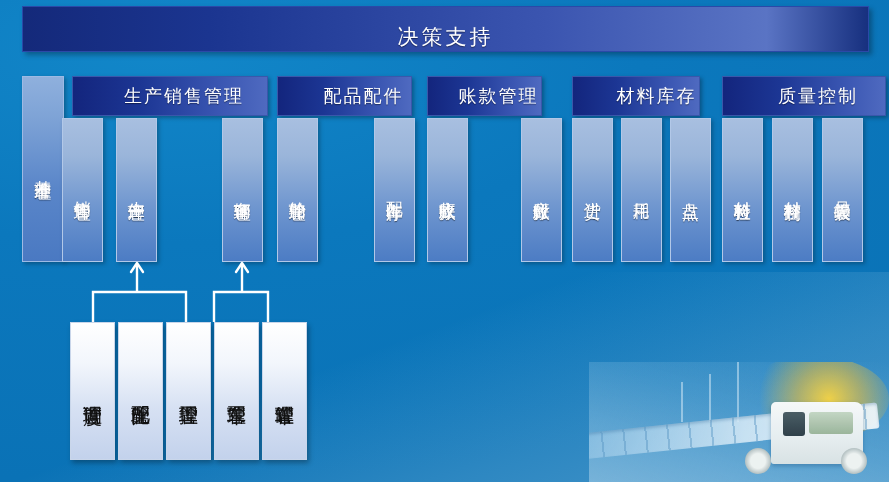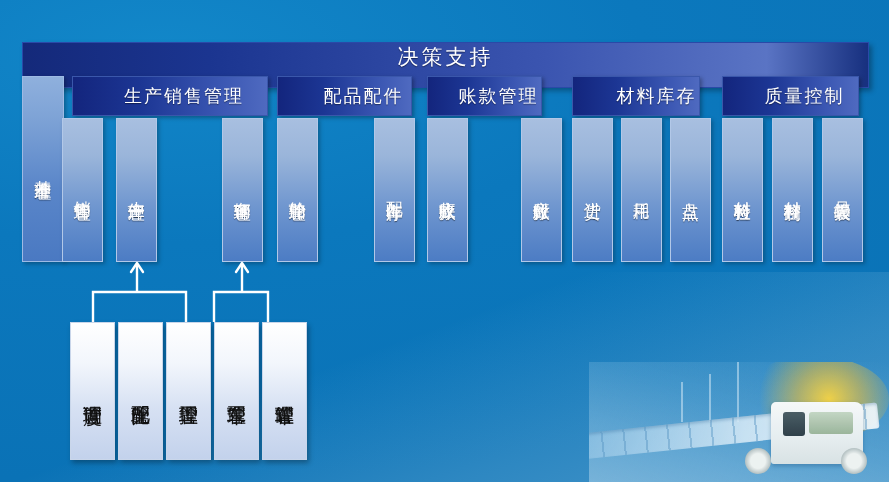--- a/index.html
+++ b/index.html
@@ -40,21 +40,21 @@
       background:radial-gradient(circle,#f4f6f3 40%,#b9c3c2 70%,#7e8a8c 100%);}
   #truck .w1{right:22px;} #truck .w2{right:118px;}
   #truck .mast{position:absolute;bottom:60px;width:2px;height:50px;background:rgba(215,235,248,.55);}
   #truck .m1{right:150px;height:62px;} #truck .m2{right:178px;height:48px;} #truck .m3{right:206px;height:40px;}
 
   
   .banner{position:absolute;left:22px;top:6px;width:845px;height:44px;
      background:linear-gradient(90deg,#14297a 0%,#1b3590 22%,#3b55b0 62%,#5a74c4 88%,#17307f 100%);
      border:1px solid #2a49a8;
      box-shadow:3px 3px 5px rgba(0,0,0,.30);
-     display:flex;align-items:flex-start;justify-content:center;margin-top:36px;}
+     display:flex;align-items:flex-end;justify-content:center;}
   .banner-title{color:#fff;font-size:21px;letter-spacing:3px;text-shadow:0 1px 1px rgba(0,0,0,.45);}
 
   
   .box{position:absolute;box-sizing:border-box;}
 
   .cat{height:40px;display:flex;align-items:center;justify-content:center;
      background:linear-gradient(90deg,#13257d 0%,#1c3694 35%,#3a56b2 75%,#4f6ac0 100%);
      border:1px solid #3a57ab;
      box-shadow:2px 2px 4px rgba(0,0,0,.30);}
   .cat span{color:#fff;font-size:18px;letter-spacing:2px;white-space:nowrap;
@@ -116,21 +116,21 @@
 </div>
 <div class="box cat" style="left:277px;top:76px;width:135px;padding-left:10px;">
   <span>配品配件</span>
 </div>
 <div class="box cat" style="left:427px;top:76px;width:115px;">
   <span>账款管理</span>
 </div>
 <div class="box cat" style="left:572px;top:76px;width:128px;padding-left:13px;">
   <span>材料库存</span>
 </div>
-<div class="box cat" style="left:722px;top:76px;width:137px;font-family:Liberation Mono, monospace;">
+<div class="box cat" style="left:722px;top:76px;width:164px;font-family:Liberation Mono, monospace;">
   <span>质量控制</span>
 </div>
 
 <div class="box sub" style="left:62px;top:118px;width:41px;height:144px;">
   <span class="vtext">销售管理</span>
 </div>
 <div class="box sub" style="left:116px;top:118px;width:41px;height:144px;">
   <span class="vtext">生产管理</span>
 </div>
 <div class="box sub" style="left:222px;top:118px;width:41px;height:144px;">

